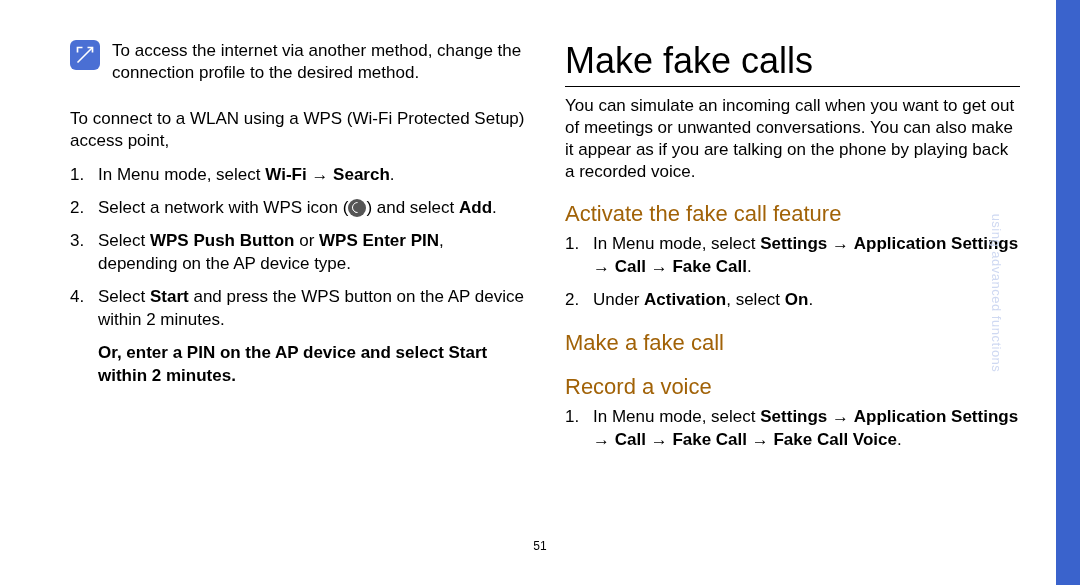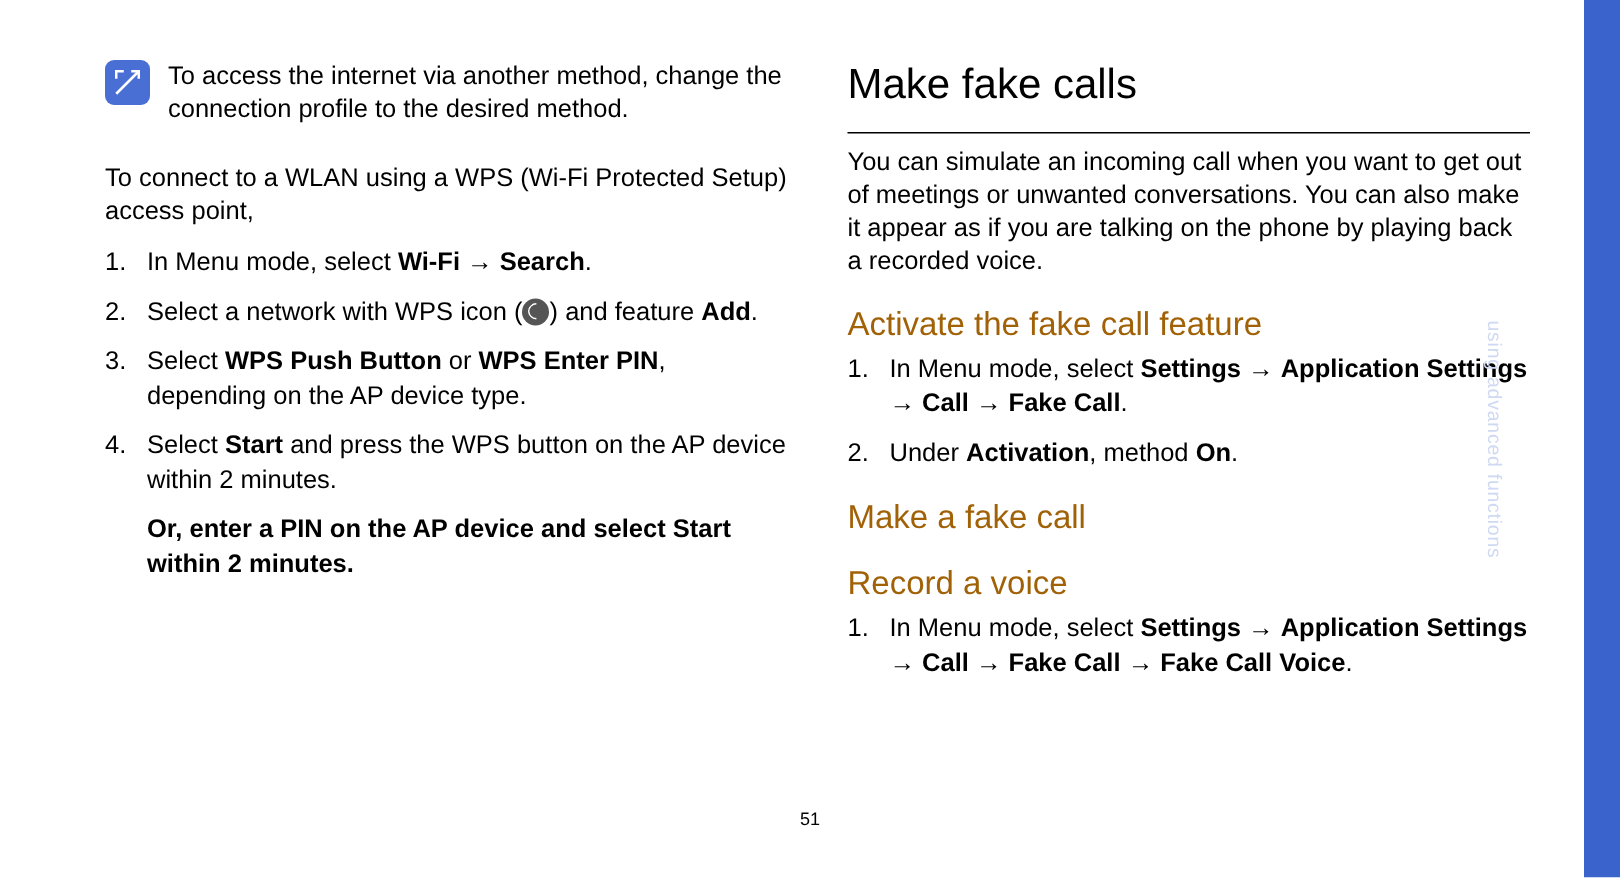--- a/index.html
+++ b/index.html
@@ -71,24 +71,24 @@
     top: 0;
   }
   .sub-or {
     padding-left: 28px;
     font-size: 17px;
     line-height: 1.35;
     margin-top: -4px;
     font-weight: bold;
   }
   h1.section {
-    font-size: 28px;
+    font-size: 36px;
     font-weight: 400;
     border-bottom: 1px solid #000;
-    padding-bottom: 16px;
+    padding-bottom: 4px;
     margin-bottom: 8px;
   }
   h2.sub {
     color: #a16207;
     font-size: 22px;
     font-weight: 400;
     margin-top: 18px;
     margin-bottom: 6px;
   }
   .page-num {
@@ -163,21 +163,21 @@
 
     <p class="body-text">To connect to a WLAN using a WPS (Wi-Fi Protected Setup) access point,</p>
 
     <ol class="steps">
       <li>
         <span>In Menu mode, select </span><b>Wi-Fi</b><span> → </span><b>Search</b><span>.</span>
       </li>
       <li>
         <span>Select a network with WPS icon (</span><span class="wps-icon-wrap">
             <span class="wps-icon"></span>
-          </span><span>) and feature </span><b>Add</b><span>.</span>
+          </span><span>) and select </span><b>Add</b><span>.</span>
       </li>
       <li>
         <span>Select </span><b>WPS Push Button</b><span> or </span><b>WPS Enter PIN</b><span>, depending on the AP device type.</span>
       </li>
       <li>
         <span>Select </span><b>Start</b><span> and press the WPS button on the AP device within 2 minutes.</span>
         <div class="sub-or" style="padding-left:0;margin-top:10px;">
           <span>Or, enter a PIN on the AP device and select </span><b>Start</b><span> within 2 minutes.</span>
         </div>
       </li>
@@ -187,21 +187,21 @@
   <div class="column">
     <h1 class="section">Make fake calls</h1>
     <p class="body-text">You can simulate an incoming call when you want to get out of meetings or unwanted conversations. You can also make it appear as if you are talking on the phone by playing back a recorded voice.</p>
 
     <h2 class="sub">Activate the fake call feature</h2>
     <ol class="steps">
       <li>
         <span>In Menu mode, select </span><b>Settings</b><span> → </span><b>Application Settings</b><span> → </span><b>Call</b><span> → </span><b>Fake Call</b><span>.</span>
       </li>
       <li>
-        <span>Under </span><b>Activation</b><span>, method </span><b>On</b><span>.</span>
+        <span>Under </span><b>Activation</b><span>, select </span><b>On</b><span>.</span>
       </li>
     </ol>
 
     <h2 class="sub">Make a fake call</h2>
 
     <h2 class="sub">Record a voice</h2>
     <ol class="steps">
       <li>
         <span>In Menu mode, select </span><b>Settings</b><span> → </span><b>Application Settings</b><span> → </span><b>Call</b><span> → </span><b>Fake Call</b><span> → </span><b>Fake Call Voice</b><span>.</span>
       </li>

